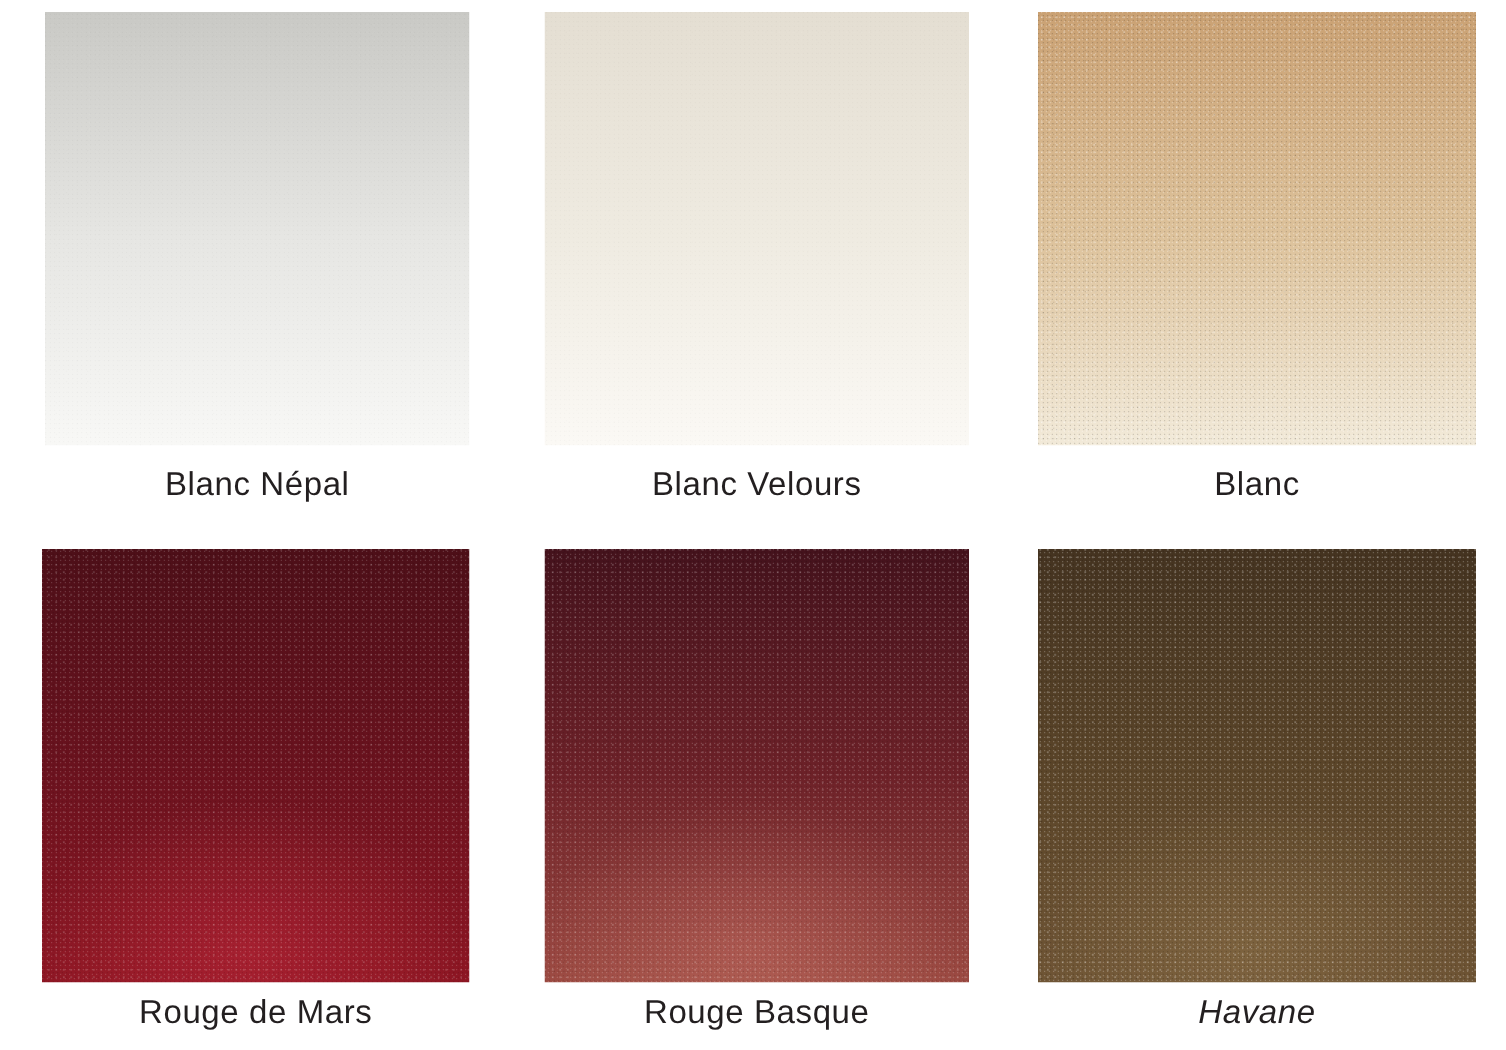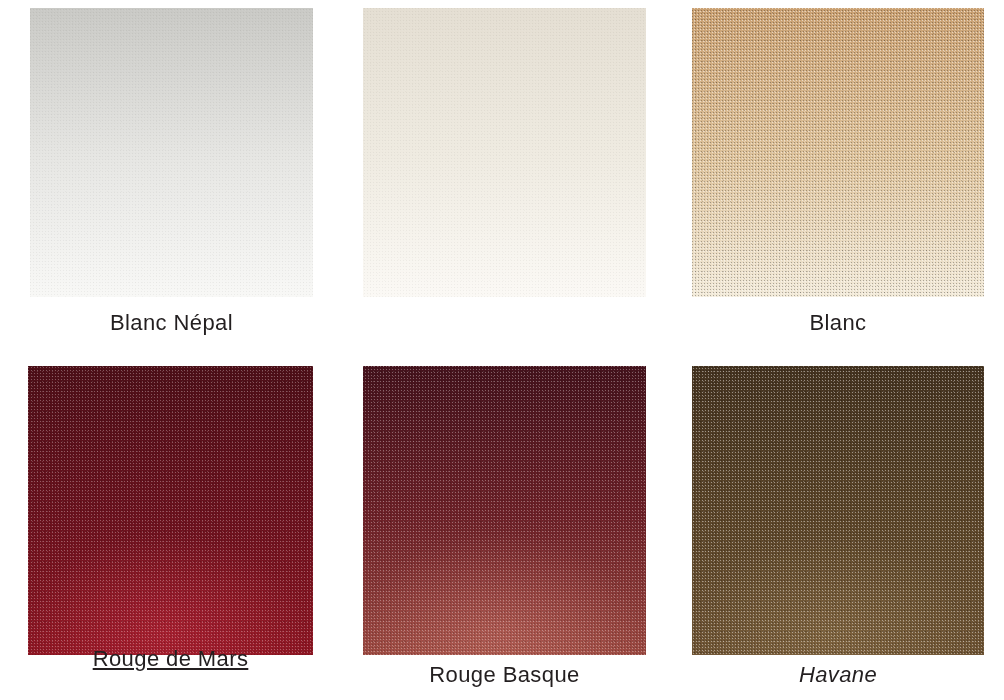--- a/index.html
+++ b/index.html
@@ -90,36 +90,37 @@
       </div>
     </div>
     <div class="swatch-label" style="top: 310px; left: 30px; width: 283px;">Blanc Népal</div>
     <div class="swatch-cell" style="left: 363px; top: 8px; width: 283px; height: 289px;">
       <div class="swatch-chip">
         <div class="chip-gradient" style="background: linear-gradient(rgb(228, 222, 210) 0%, rgb(239, 235, 225) 52%, rgb(251, 249, 245) 100%);"></div>
         <div class="chip-bloom"></div>
         <div class="chip-grain" style="opacity: 0.14; background-position: 7px 5px, 8px 7px, 9px 6px, 10px 9px;"></div>
       </div>
     </div>
+    <div class="swatch-label" style="top: 310px; left: 363px; width: 283px;">Blanc Velours</div>
     <div class="swatch-cell" style="left: 692px; top: 8px; width: 292px; height: 289px;">
       <div class="swatch-chip">
         <div class="chip-gradient" style="background: linear-gradient(rgb(202, 161, 115) 0%, rgb(221, 194, 155) 52%, rgb(242, 234, 217) 100%);"></div>
         <div class="chip-bloom"></div>
         <div class="chip-grain" style="opacity: 0.95; background-position: 3px 10px, 4px 12px, 5px 11px, 6px 14px;"></div>
       </div>
     </div>
     <div class="swatch-label" style="top: 310px; left: 692px; width: 292px;">Blanc</div>
     <div class="swatch-cell" style="left: 28px; top: 366px; width: 285px; height: 289px;">
       <div class="swatch-chip">
         <div class="chip-gradient" style="background: linear-gradient(rgb(77, 15, 24) 0%, rgb(107, 18, 30) 52%, rgb(142, 22, 35) 100%);"></div>
         <div class="chip-bloom" style="opacity: 0.35; background: radial-gradient(70% 48% at 48% 92%, rgb(176, 31, 44) 0%, rgba(0, 0, 0, 0) 70%);"></div>
         <div class="chip-grain" style="opacity: 0.55; background-position: 10px 2px, 11px 4px, 12px 3px, 13px 6px;"></div>
       </div>
     </div>
-    <div class="swatch-label" style="top: 646px; left: 28px; width: 285px; text-decoration: underline;">Rouge de Mars</div>
+    <div class="swatch-label" style="top: 662px; left: 28px; width: 285px;">Rouge de Mars</div>
     <div class="swatch-cell" style="left: 363px; top: 366px; width: 283px; height: 289px;">
       <div class="swatch-chip">
         <div class="chip-gradient" style="background: linear-gradient(rgb(68, 18, 28) 0%, rgb(109, 33, 40) 52%, rgb(156, 74, 66) 100%);"></div>
         <div class="chip-bloom" style="opacity: 0.32; background: radial-gradient(70% 48% at 48% 92%, rgb(168, 86, 74) 0%, rgba(0, 0, 0, 0) 70%);"></div>
         <div class="chip-grain" style="opacity: 0.6; background-position: 6px 7px, 7px 9px, 8px 8px, 9px 11px;"></div>
       </div>
     </div>
     <div class="swatch-label" style="top: 662px; left: 363px; width: 283px;">Rouge Basque</div>
     <div class="swatch-cell" style="left: 692px; top: 366px; width: 292px; height: 289px;">
       <div class="swatch-chip">

